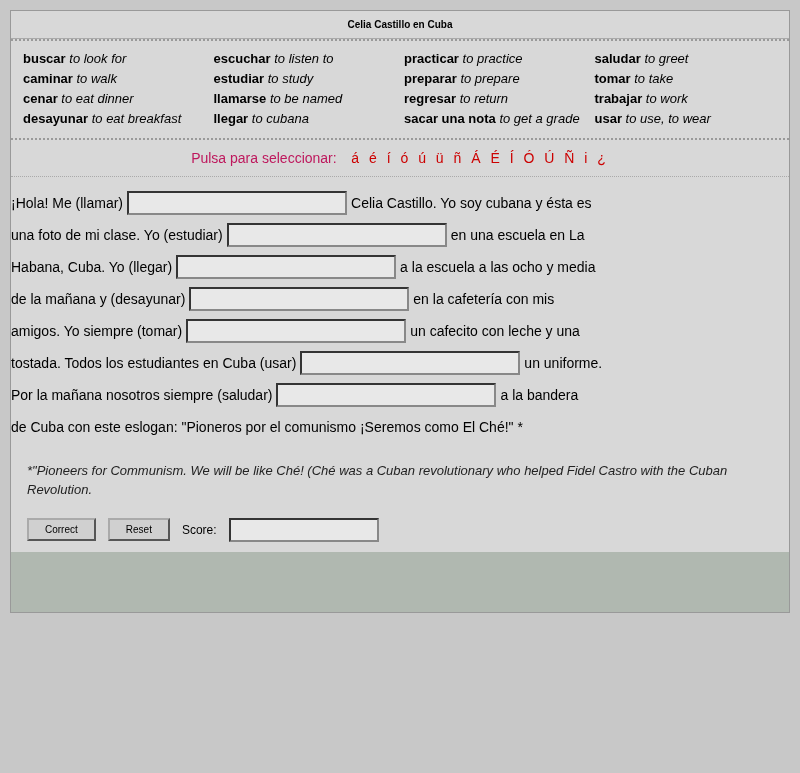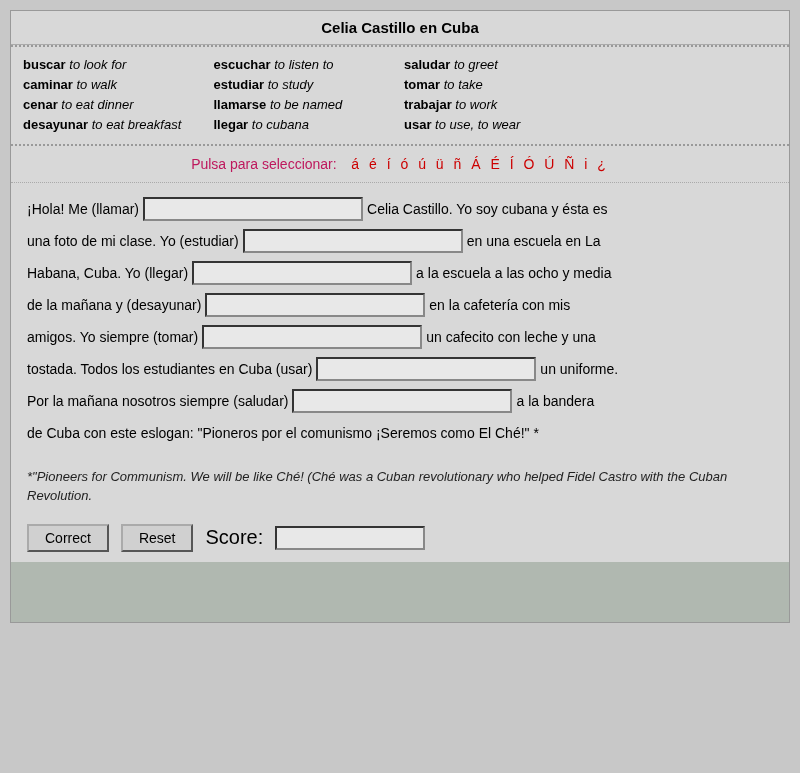--- a/index.html
+++ b/index.html
@@ -17,21 +17,21 @@
       width: 780px;
       margin: 10px auto;
       border: 1px solid #999;
       padding: 0;
     }
 
     .title-bar {
       background: #d8d8d8;
       text-align: center;
       font-weight: bold;
-      font-size: 15px;
+      font-size: 10px;
       padding: 8px 4px;
       border-bottom: 1px solid #aaa;
     }
 
     .vocab-section {
       border-top: 2px dotted #999;
       border-bottom: 2px dotted #999;
       padding: 8px 12px;
       display: grid;
       grid-template-columns: 1fr 1fr 1fr 1fr;
@@ -73,21 +73,21 @@
       background: none;
       border: none;
       cursor: pointer;
       font-size: 14px;
       color: #cc0000;
       padding: 0 3px;
       font-family: Arial, sans-serif;
     }
 
     .exercise-section {
-      padding: 12px 16px;
+      padding: 12px 0;
       line-height: 2.0;
       font-size: 14px;
     }
 
     .exercise-line {
       margin-bottom: 4px;
       display: flex;
       flex-wrap: wrap;
       align-items: center;
       gap: 4px;
@@ -119,27 +119,27 @@
       display: flex;
       align-items: center;
       padding: 10px 16px;
       gap: 12px;
     }
 
     .action-btn {
       border: 2px outset #aaa;
       background: #d0d0d0;
       padding: 4px 16px;
-      font-size: 14px;
+      font-size: 10px;
       cursor: pointer;
       font-family: Arial, sans-serif;
     }
 
     .score-label {
-      font-size: 20px;
+      font-size: 12px;
     }
 
     .score-input {
       border: 2px inset #888;
       background: #e8e8e8;
       height: 24px;
       width: 150px;
       font-size: 13px;
       font-family: Arial, sans-serif;
       padding: 2px 4px;
@@ -166,20 +166,26 @@
       <div class="vocab-entry"><b>buscar</b> <i>to look for</i></div>
       <div class="vocab-entry"><b>caminar</b> <i>to walk</i></div>
       <div class="vocab-entry"><b>cenar</b> <i>to eat dinner</i></div>
       <div class="vocab-entry"><b>desayunar</b> <i>to eat breakfast</i></div>
     </div>
     <div class="vocab-col">
       <div class="vocab-entry"><b>escuchar</b> <i>to listen to</i></div>
       <div class="vocab-entry"><b>estudiar</b> <i>to study</i></div>
       <div class="vocab-entry"><b>llamarse</b> <i>to be named</i></div>
       <div class="vocab-entry"><b>llegar</b> <i>to cubana</i></div>
+    </div>
+    <div class="vocab-col">
+      <div class="vocab-entry"><b>practicar</b> <i>to practice</i></div>
+      <div class="vocab-entry"><b>preparar</b> <i>to prepare</i></div>
+      <div class="vocab-entry"><b>regresar</b> <i>to return</i></div>
+      <div class="vocab-entry"><b>sacar una nota</b> <i>to get a grade</i></div>
     </div>
     <div class="vocab-col">
       <div class="vocab-entry"><b>saludar</b> <i>to greet</i></div>
       <div class="vocab-entry"><b>tomar</b> <i>to take</i></div>
       <div class="vocab-entry"><b>trabajar</b> <i>to work</i></div>
       <div class="vocab-entry"><b>usar</b> <i>to use, to wear</i></div>
     </div>
   </div>
 
   <div class="accent-bar">

